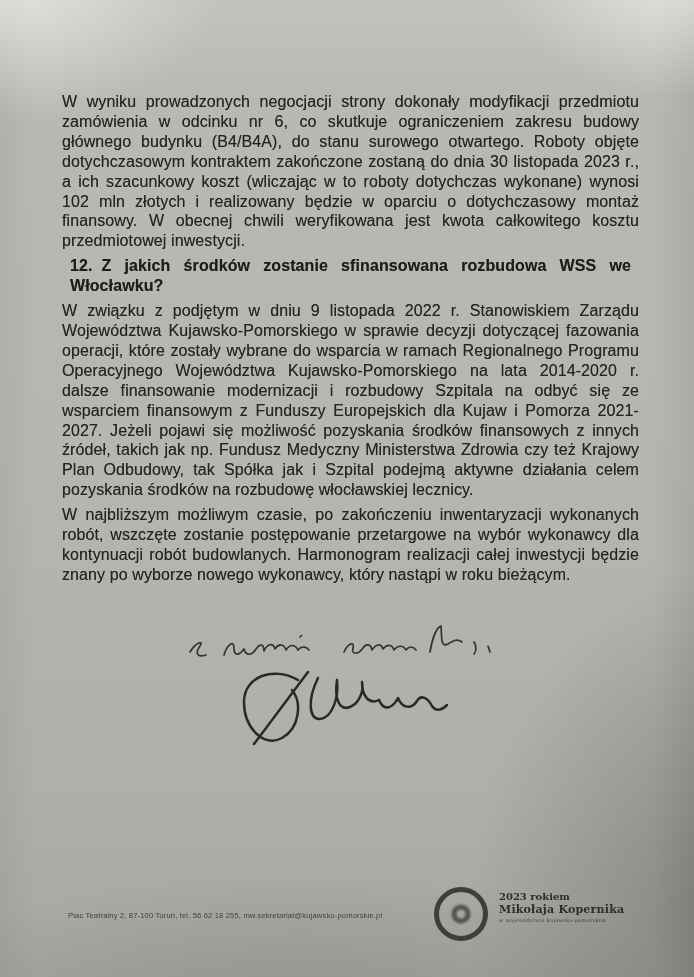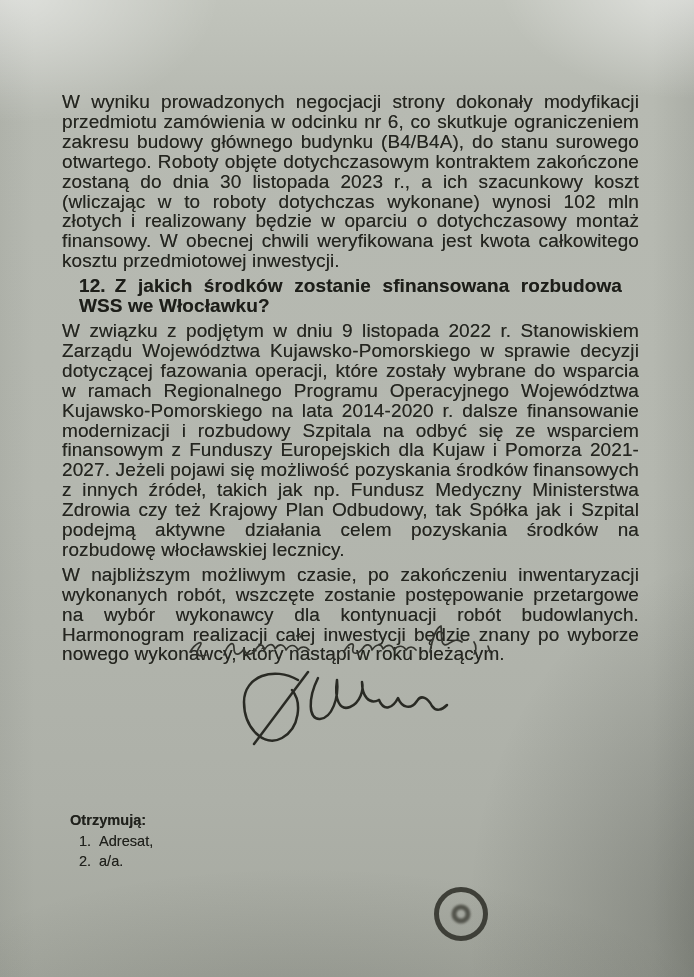--- a/index.html
+++ b/index.html
@@ -9,25 +9,25 @@
     background:
       radial-gradient(ellipse 300px 190px at 10px -10px, rgba(255,255,255,.50), rgba(255,255,255,0) 70%),
       radial-gradient(ellipse 280px 170px at 694px -20px, rgba(255,255,255,.55), rgba(255,255,255,0) 70%),
       radial-gradient(ellipse 430px 540px at 760px 920px, rgba(25,28,24,.30), rgba(25,28,24,0) 68%),
       radial-gradient(ellipse 600px 240px at 300px 1035px, rgba(25,28,24,.16), rgba(25,28,24,0) 70%),
       linear-gradient(90deg, rgba(25,28,24,.05) 0%, rgba(25,28,24,0) 5%, rgba(25,28,24,0) 94%, rgba(25,28,24,.08) 100%),
       linear-gradient(180deg,#c1c4bc 0%, #b7bab2 10%, #b4b7af 50%, #adb0a8 82%, #a5a89f 100%);
   }
   .content{
     position:absolute;left:62px;top:92px;width:577px;
-    text-align:justify;font-size:19px;line-height:19.9px;letter-spacing:.1px;
+    text-align:justify;font-size:16px;line-height:19.9px;letter-spacing:.1px;
     text-shadow:0 0 .5px rgba(30,31,27,.55);
   }
   .para{margin:0 0 5px;}
-  .question{margin:3px 17px 5px;font-weight:700;color:#1d1e19;}
+  .question{margin:3px 8px 5px;font-weight:700;color:#1d1e19;}
   .qnum{margin-right:9px;}
   .q13 .qnum{margin-right:14px;}
   .handwriting{position:absolute;left:150px;top:604px;}
   .handwriting path{fill:none;stroke-linecap:round;stroke-linejoin:round;}
   .note-stroke{stroke:#33342e;stroke-width:1.7;}
   .sig-stroke{stroke:#292a24;stroke-width:2.5;}
   .distribution{position:absolute;left:70px;top:810px;font-size:14.6px;line-height:20.5px;color:#20211c;text-shadow:0 0 .5px rgba(30,31,27,.5);}
   .dist-label{font-weight:700;}
   .dist-item{padding-left:9px;}
   .dist-num{display:inline-block;min-width:20px;}
@@ -70,23 +70,24 @@
       <path class="note-stroke" d="M338,42 L340,48"></path>
     </g>
     <g>
       <path class="sig-stroke" d="M148,76 C124,62 94,72 94,98 C94,124 114,144 132,134 C150,124 152,98 142,86"></path>
       <path class="sig-stroke" d="M104,140 L158,68"></path>
       <path class="sig-stroke" d="M168,74 C158,94 158,116 170,115 C182,114 189,94 187,76 C184,96 190,107 200,103 C210,99 214,86 212,78 C212,92 219,101 229,96"></path>
       <path class="sig-stroke" d="M229,96 C234,108 243,104 248,94 C252,104 261,106 267,97 C271,90 278,94 282,102 C286,108 292,106 297,101"></path>
     </g>
   </svg>
 
-  <div class="distribution">
-    <div class="dist-label">Otrzymują:</div>
-    <div class="dist-item"><span class="dist-num">1.</span><span>Adresat,</span></div>
-    <div class="dist-item"><span class="dist-num">2.</span><span>a/a.</span></div>
-  </div>
 
+  <div class="footer-address">Plac Teatralny 2, 87-100 Toruń, tel. 56 62 18 255, mw.sekretariat@kujawsko-pomorskie.pl</div>
 
   <div class="stamp-ring"></div>
 
+  <div class="stamp-text">
+    <div class="stamp-year">2023 rokiem</div>
+    <div class="stamp-name">Mikołaja Kopernika</div>
+    <div class="stamp-sub">w województwie kujawsko-pomorskim</div>
+  </div>
 
 </div>
 
 </body></html>

